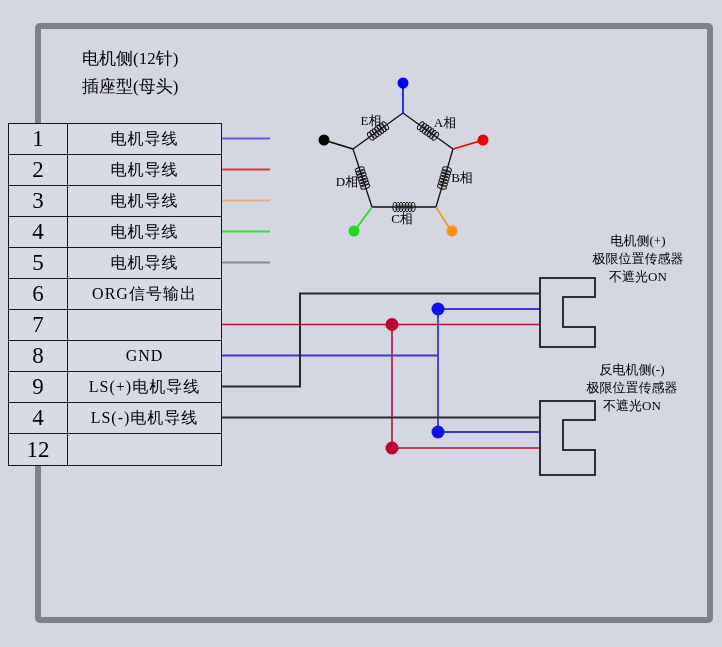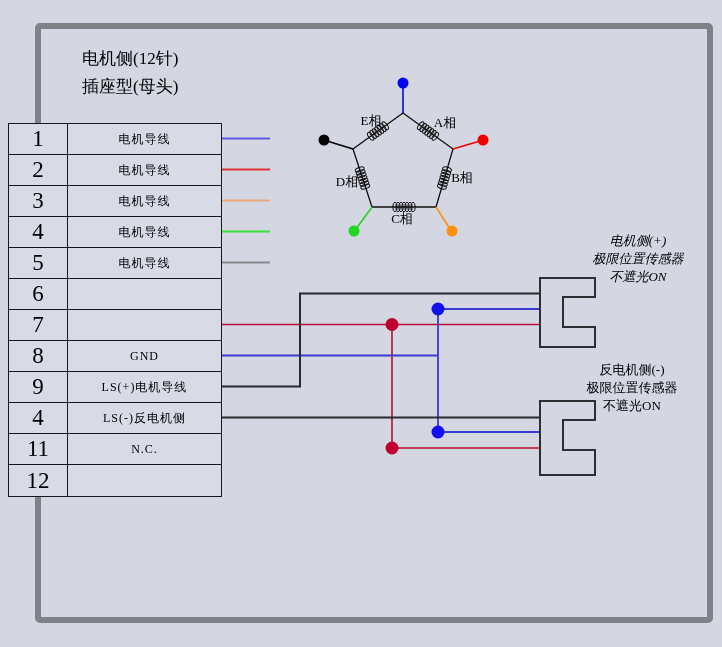--- a/index.html
+++ b/index.html
@@ -28,27 +28,27 @@
   }
   .trow{display:flex;height:31px;box-sizing:border-box;border-bottom:1px solid #17171b;}
   .trow:last-child{border-bottom:none;justify-content:space-between;}
   .tpin{
     width:59px;box-sizing:border-box;border-right:1px solid #17171b;
     display:flex;align-items:center;justify-content:center;
     font-size:23px;color:#000;
   }
   .tlabel{
     flex:1;display:flex;align-items:center;justify-content:center;
-    font-size:12px;color:#000;letter-spacing:1px;
+    font-size:16px;color:#000;letter-spacing:1px;
   }
   .sensor-label{
     position:absolute;width:160px;text-align:center;z-index:2;
     font-size:13px;line-height:18px;color:#000;
   }
-  .sensor-label.upper{left:558px;top:232px;font-style:italic;}
+  .sensor-label.upper{left:558px;top:232px;}
   .sensor-label.lower{left:552px;top:361px;}
   .phase-text{font-size:13px;font-family:"Liberation Serif","DejaVu Serif",serif;fill:#000;}
 </style>
 </head>
 <body>
 
 <div class="canvas">
 
   <div class="frame"></div>
 
@@ -137,39 +137,36 @@
     <div class="trow">
       <div class="tpin">4</div>
       <div class="tlabel">电机导线</div>
     </div>
     <div class="trow">
       <div class="tpin">5</div>
       <div class="tlabel">电机导线</div>
     </div>
     <div class="trow">
       <div class="tpin">6</div>
+      <div class="tlabel">ORG信号输出</div>
     </div>
     <div class="trow">
       <div class="tpin">7</div>
     </div>
     <div class="trow">
       <div class="tpin">8</div>
       <div class="tlabel">GND</div>
     </div>
     <div class="trow">
       <div class="tpin">9</div>
       <div class="tlabel">LS(+)电机导线</div>
     </div>
     <div class="trow">
       <div class="tpin">4</div>
-      <div class="tlabel">LS(-)反电机侧</div>
-    </div>
-    <div class="trow">
-      <div class="tpin">11</div>
-      <div class="tlabel">N.C.</div>
+      <div class="tlabel">LS(-)电机导线</div>
     </div>
     <div class="trow">
       <div class="tpin">12</div>
     </div>
   </div>
 
   <div class="sensor-label upper">
     <div>电机侧(+)</div>
     <div>极限位置传感器</div>
     <div>不遮光ON</div>

